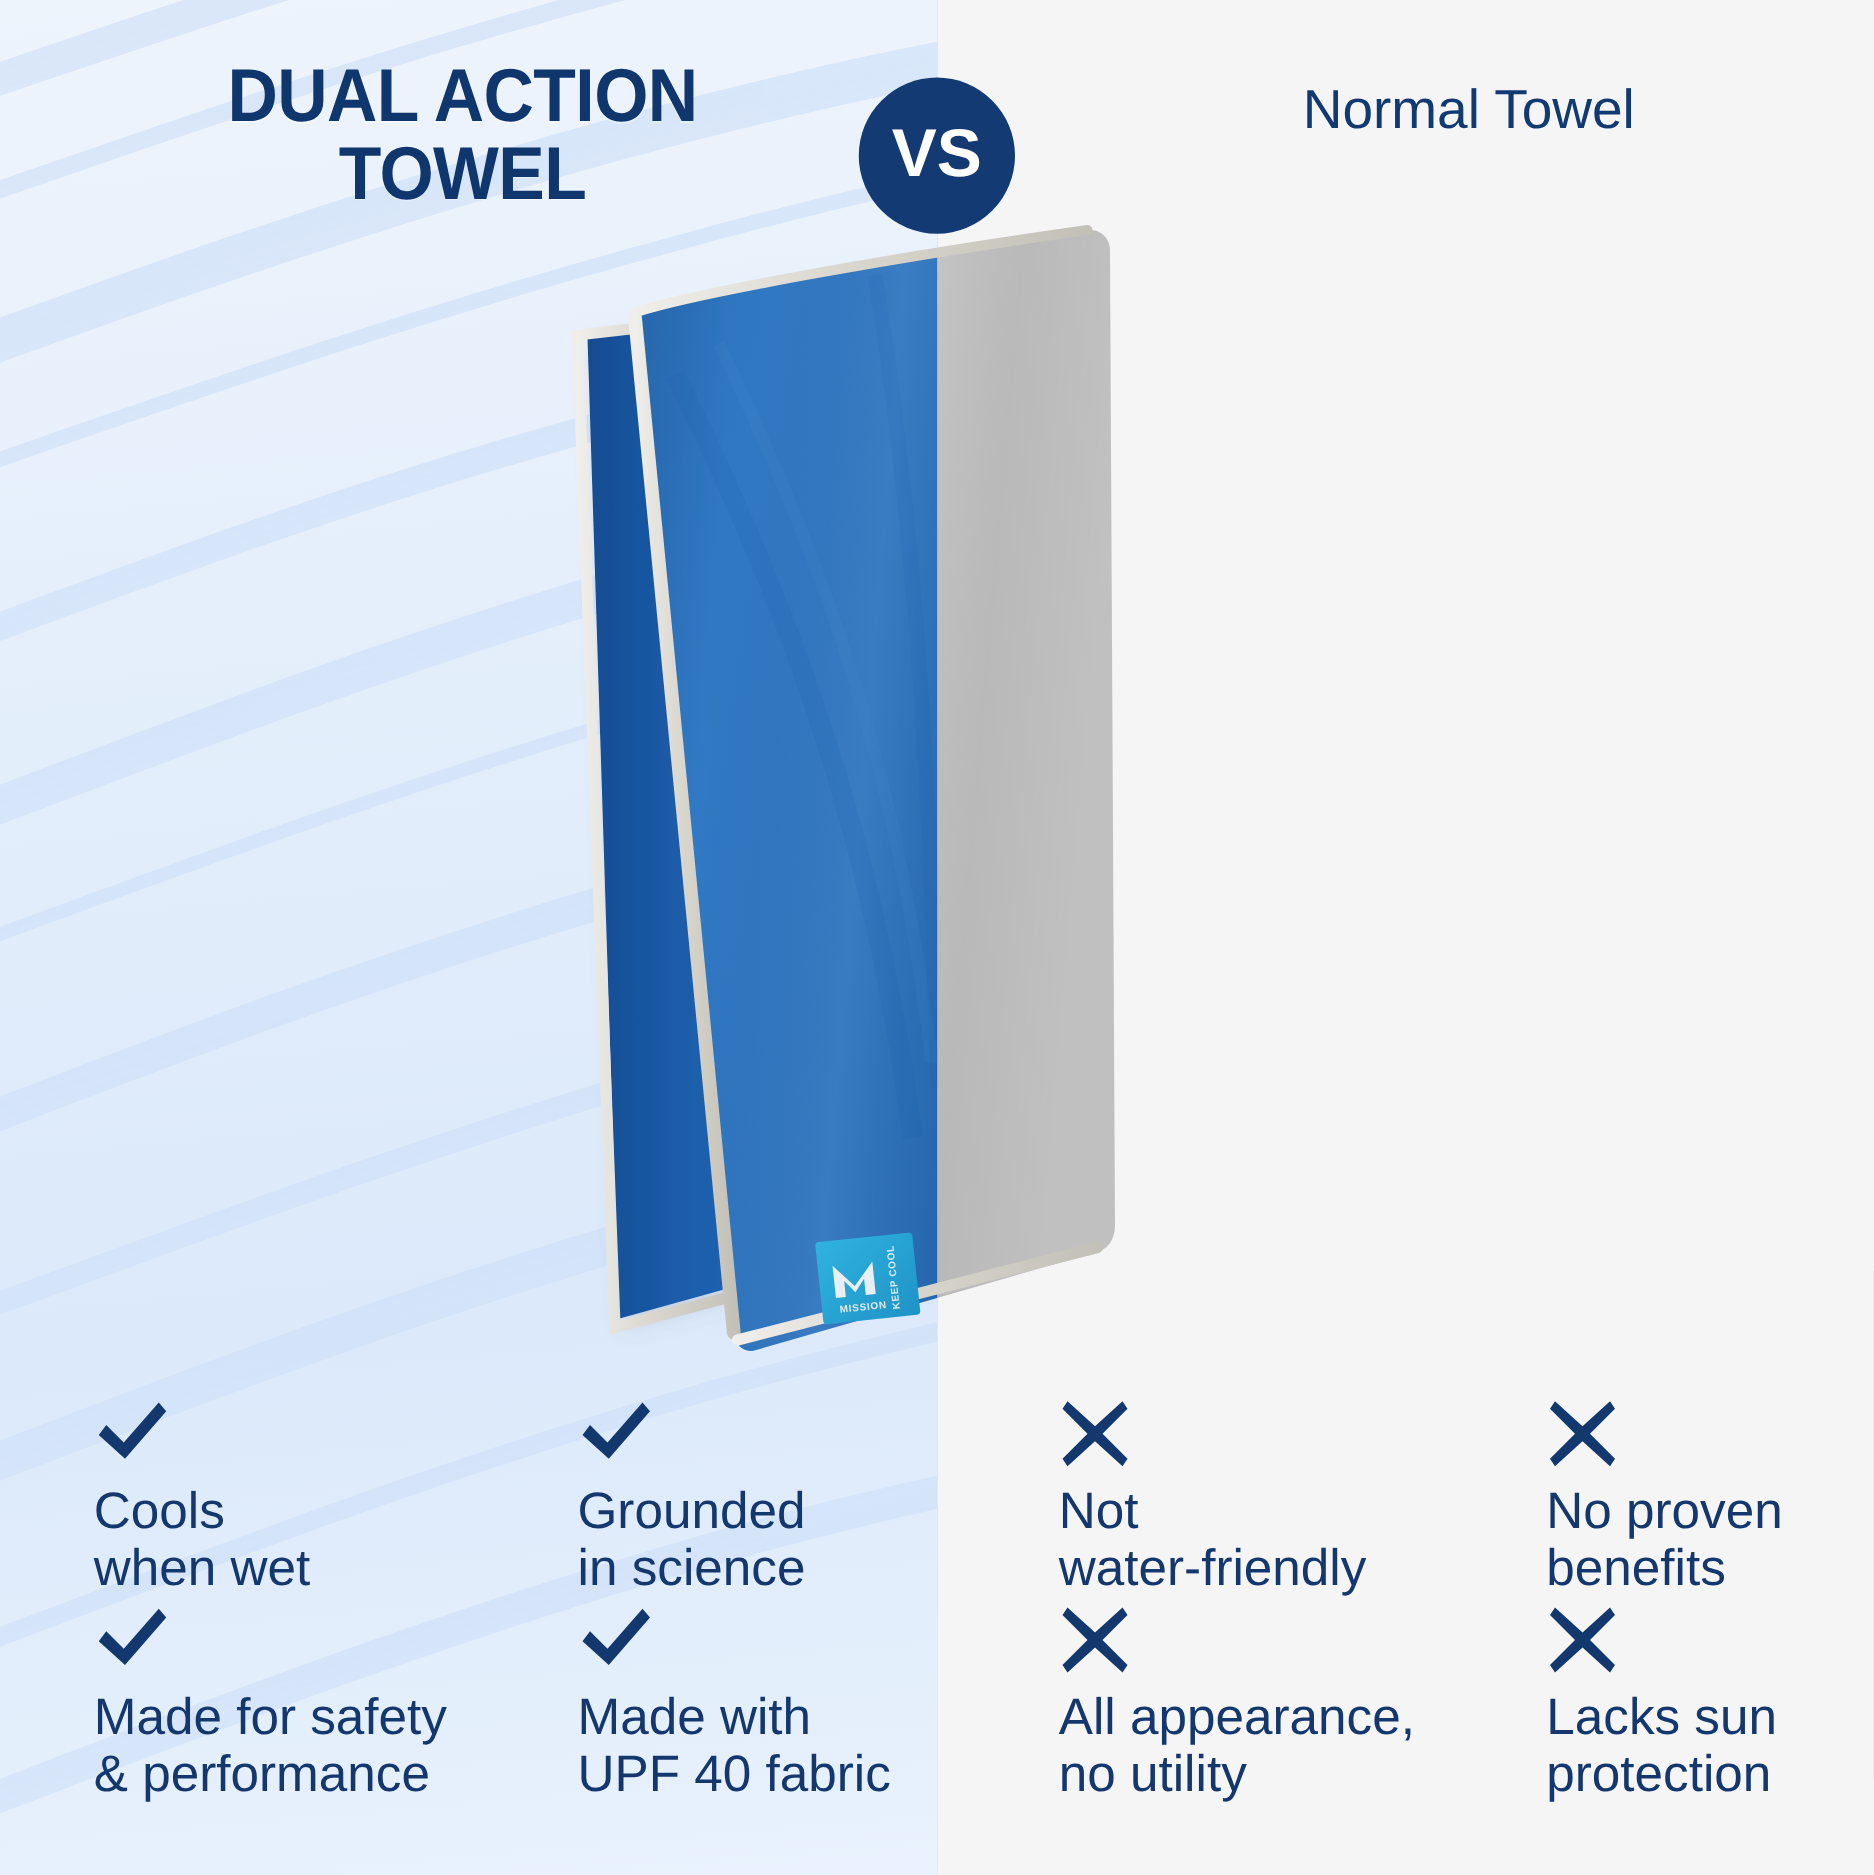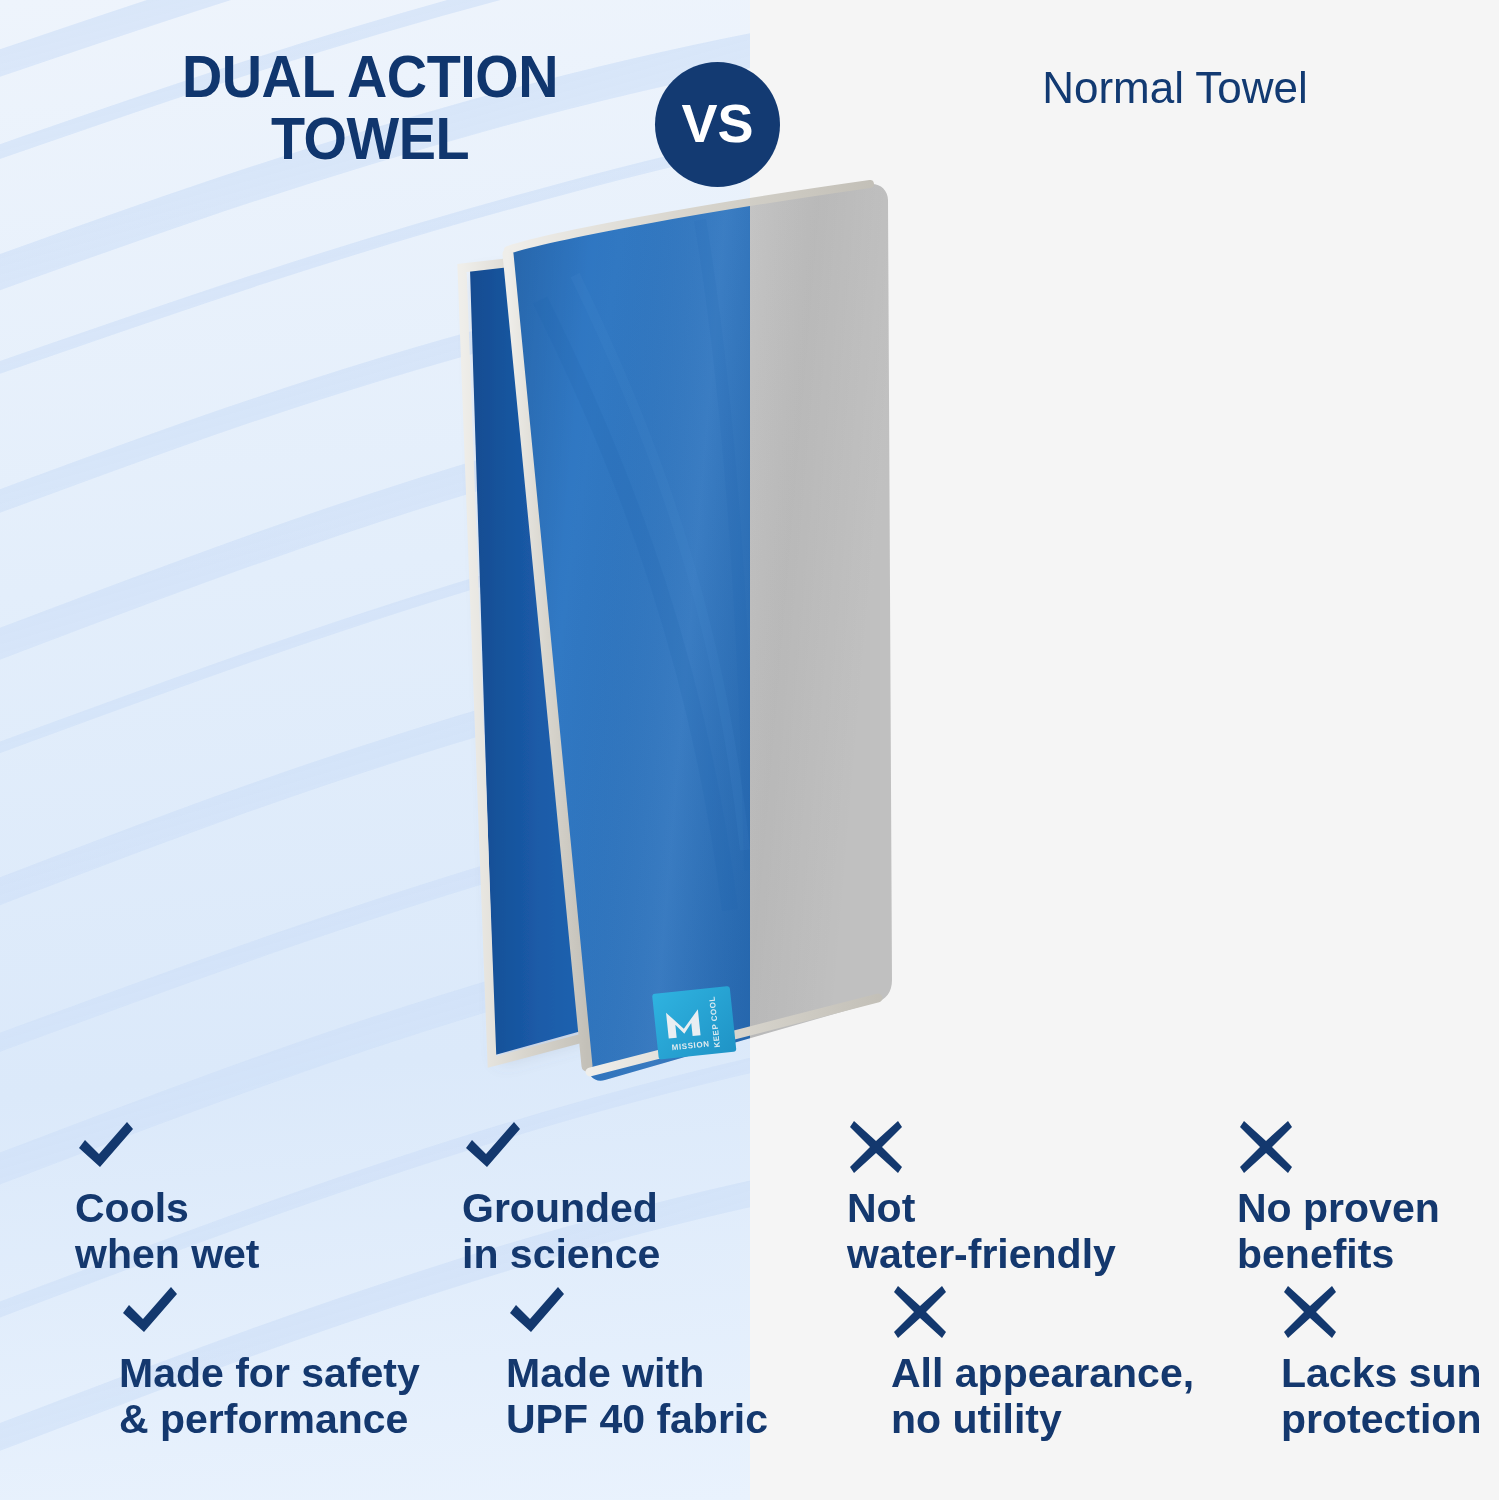--- a/index.html
+++ b/index.html
@@ -67,21 +67,21 @@
     color: #123a72;
     font-family: "Liberation Sans", sans-serif;
     font-weight: normal;
     font-size: 44px;
     line-height: 1.07;
   }
 
   
   .vs-badge {
     position: absolute;
-    left: 655px;
+    left: 687px;
     top: 62px;
     width: 125px;
     height: 125px;
     border-radius: 50%;
     background: #133a72;
     display: flex;
     align-items: center;
     justify-content: center;
   }
   .vs-badge span {
@@ -116,33 +116,33 @@
     width: 360px;
   }
   .feat .icon {
     display: block;
     height: 58px;
     margin-bottom: 10px;
   }
   .feat .label {
     color: #14386e;
     font-family: "Liberation Sans Narrow", "Liberation Sans", sans-serif;
-    font-weight: bold;
+    font-weight: normal;
     font-size: 41px;
     line-height: 1.12;
     letter-spacing: 0px;
     white-space: pre-line;
   }
 
   .col1 { left: 75px; }
   .col2 { left: 462px; }
   .col3 { left: 847px; }
   .col4 { left: 1237px; }
   .row1 { top: 0px; }
-  .row2 { top: 165px; margin-left: 44px; }
+  .row2 { top: 165px; }
 </style>
 </head>
 <body>
 
 <div id="infographic">
 
   <div class="bg-left">
     <svg class="waves" viewBox="0 0 1020 1640" preserveAspectRatio="none">
       <defs>
         <linearGradient id="wv" x1="0" y1="0" x2="1" y2="1">

